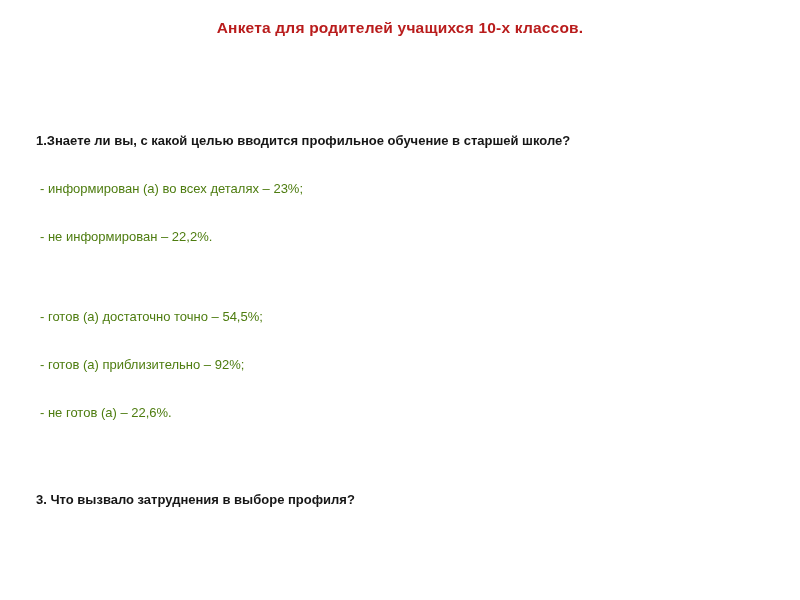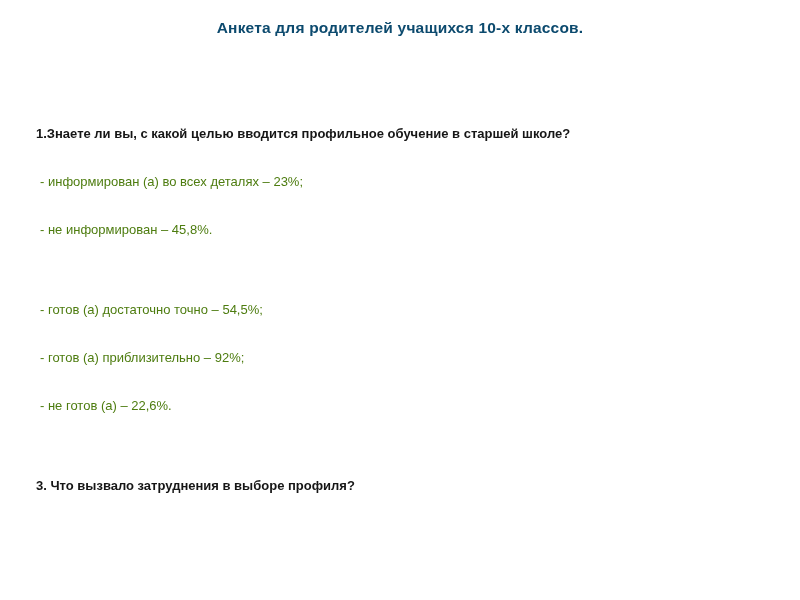--- a/index.html
+++ b/index.html
@@ -12,52 +12,53 @@
     box-sizing: border-box;
     font-family: "Liberation Sans", sans-serif;
     color: #222222;
   }
   .title {
     margin: 0;
     padding-top: 19px;
     text-align: center;
     font-size: 15.5px;
     font-weight: bold;
-    color: #0c4a6e;
+    color: #b91c1c;
     letter-spacing: 0.2px;
     white-space: pre-wrap;
   }
   .content {
     margin: 25px 28px 0 36px;
     font-size: 13px;
     line-height: 16px;
     white-space: pre-wrap;
   }
   .q {
     font-weight: bold;
     color: #161616;
+    margin-top: 7px;
   }
   .q .qs { font-weight: normal; color: #333333; }
   .a {
     padding-left: 4px;
     color: #4d7c0f;
   }
 </style>
 </head>
 <body>
 
 <div class="page">
   <h1 class="title">Анкета для родителей учащихся 10-х классов.</h1>
 
   <div class="content">
 
     
     <div class="q"><span>1.Знаете ли вы, с какой целью вводится профильное обучение в старшей школе?</span></div>
     <div class="a">- информирован (а) во всех деталях – 23%;</div>
-    <div class="a">- не информирован – 45,8%.</div>
+    <div class="a">- не информирован – 22,2%.</div>
 
     
     <div class="a">- готов (а) достаточно точно – 54,5%;</div>
     <div class="a">- готов (а) приблизительно – 92%;</div>
     <div class="a">- не готов (а) – 22,6%.</div>
 
     
     <div class="q"><span>3. Что вызвало затруднения в выборе профиля?</span></div>
     
     

